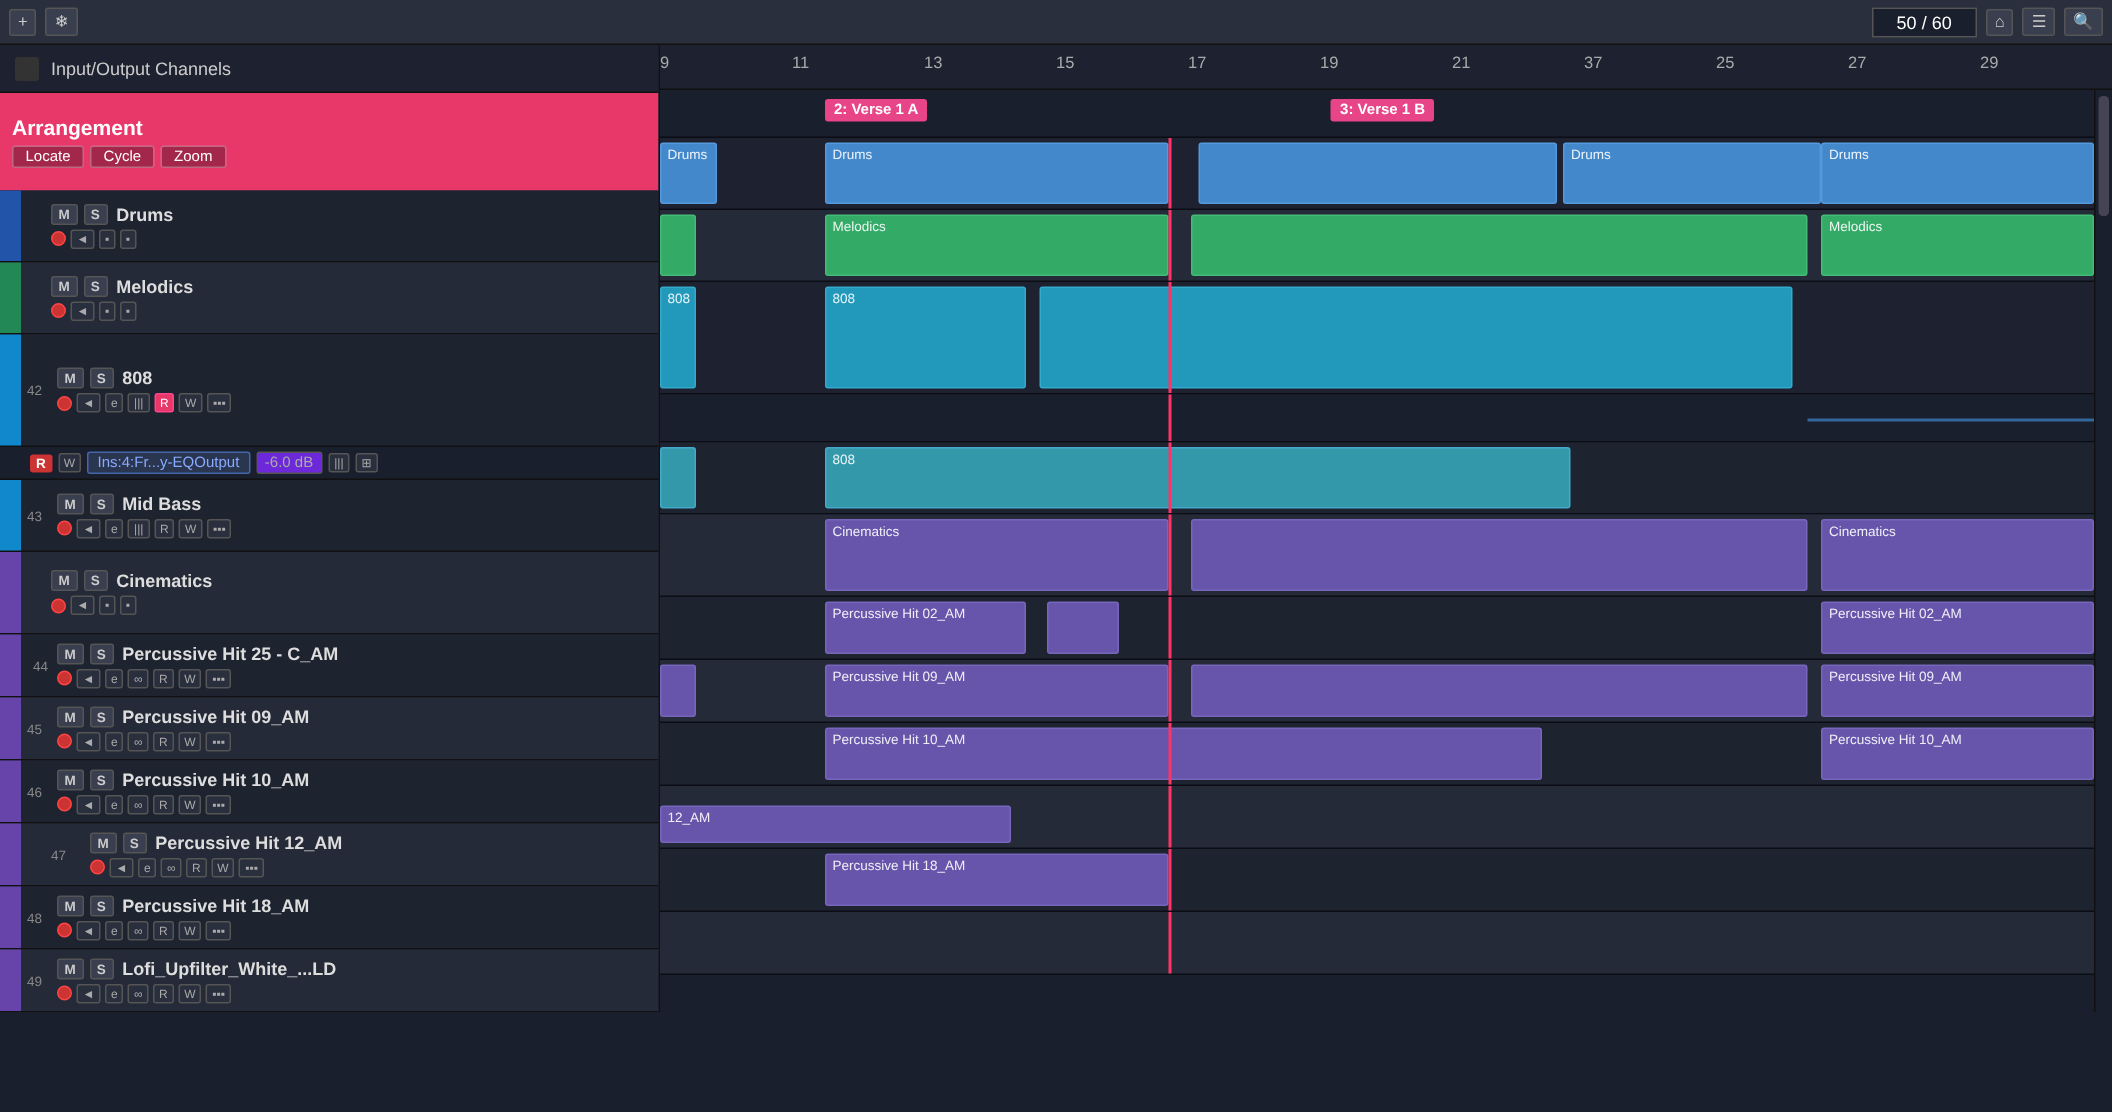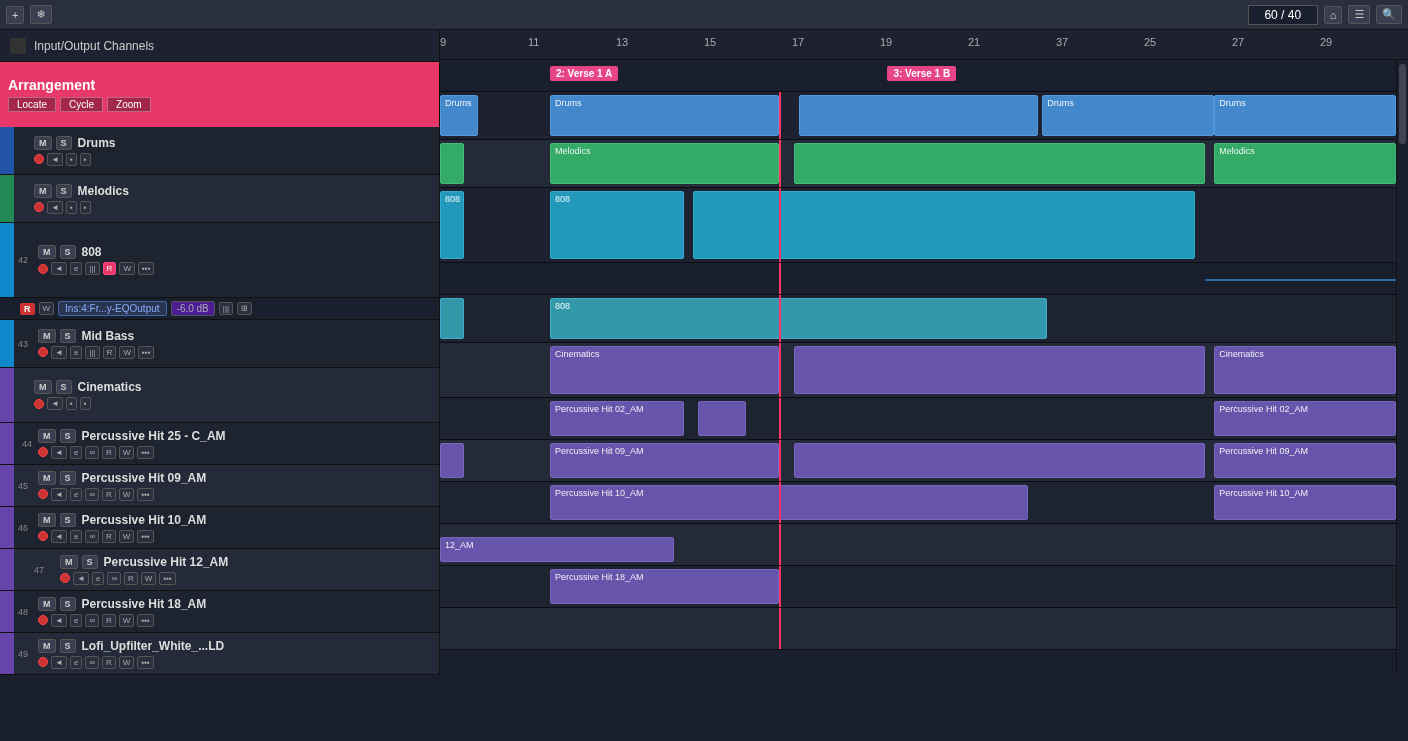--- a/index.html
+++ b/index.html
@@ -225,21 +225,21 @@
     }
     .insert-label {
       background: #2a3550;
       border: 1px solid #4466aa;
       color: #88aaff;
       padding: 1px 6px;
       font-size: 10px;
       border-radius: 2px;
     }
     .db-label {
-      background: #4c1d95;
+      background: #6d28d9;
       border: 1px solid #555;
       color: #aaa;
       padding: 1px 5px;
       font-size: 10px;
       border-radius: 2px;
     }
 
     
     .timeline-area {
       flex: 1;
@@ -374,21 +374,21 @@
   </style>
 </head>
 <body>
 
 <div>
 
   <div class="top-toolbar">
     <button class="toolbar-btn">+</button>
     <button class="toolbar-btn">❄</button>
     <div style="flex:1"></div>
-    <div class="toolbar-counter">60 / 40</div>
+    <div class="toolbar-counter">50 / 60</div>
     <button class="toolbar-btn">⌂</button>
     <button class="toolbar-btn">☰</button>
     <button class="toolbar-btn">🔍</button>
   </div>
 
   <div class="main-area">
 
     <div class="sidebar">
 
       <div class="sidebar-header">

